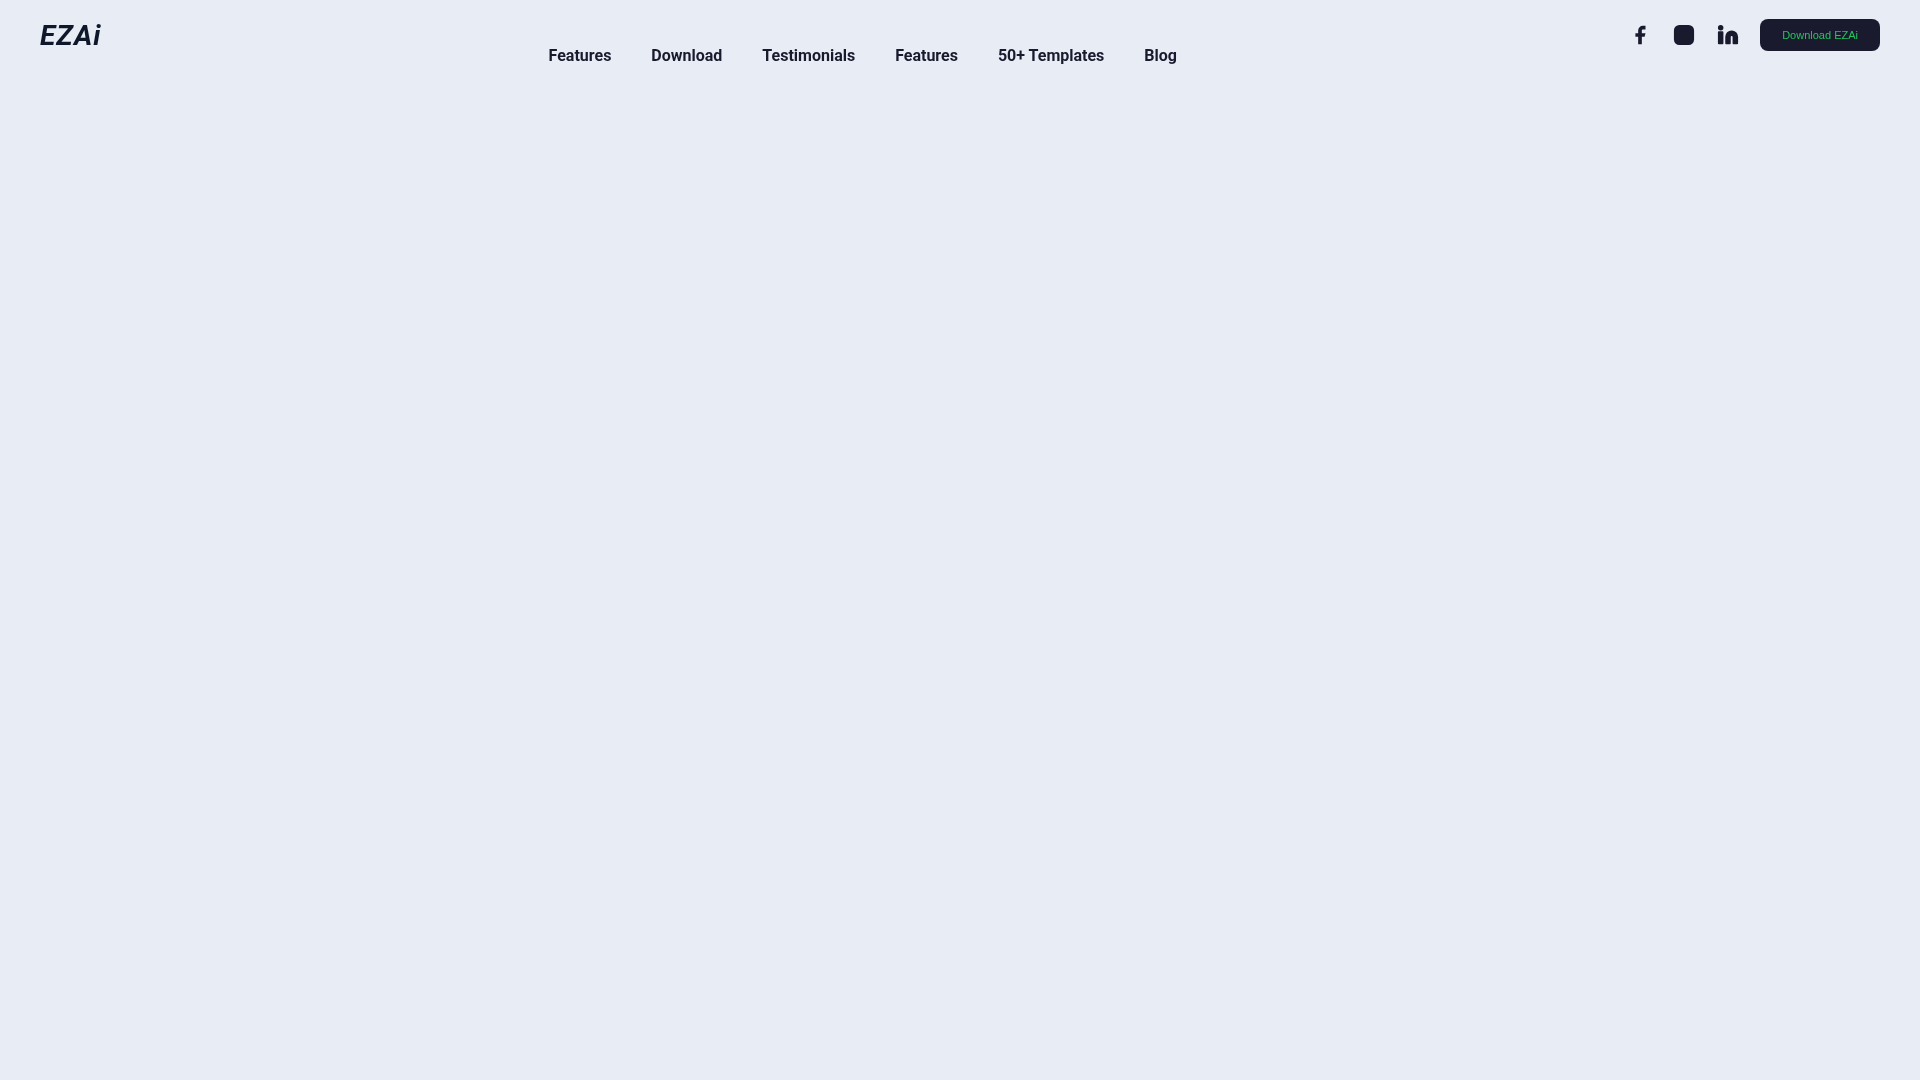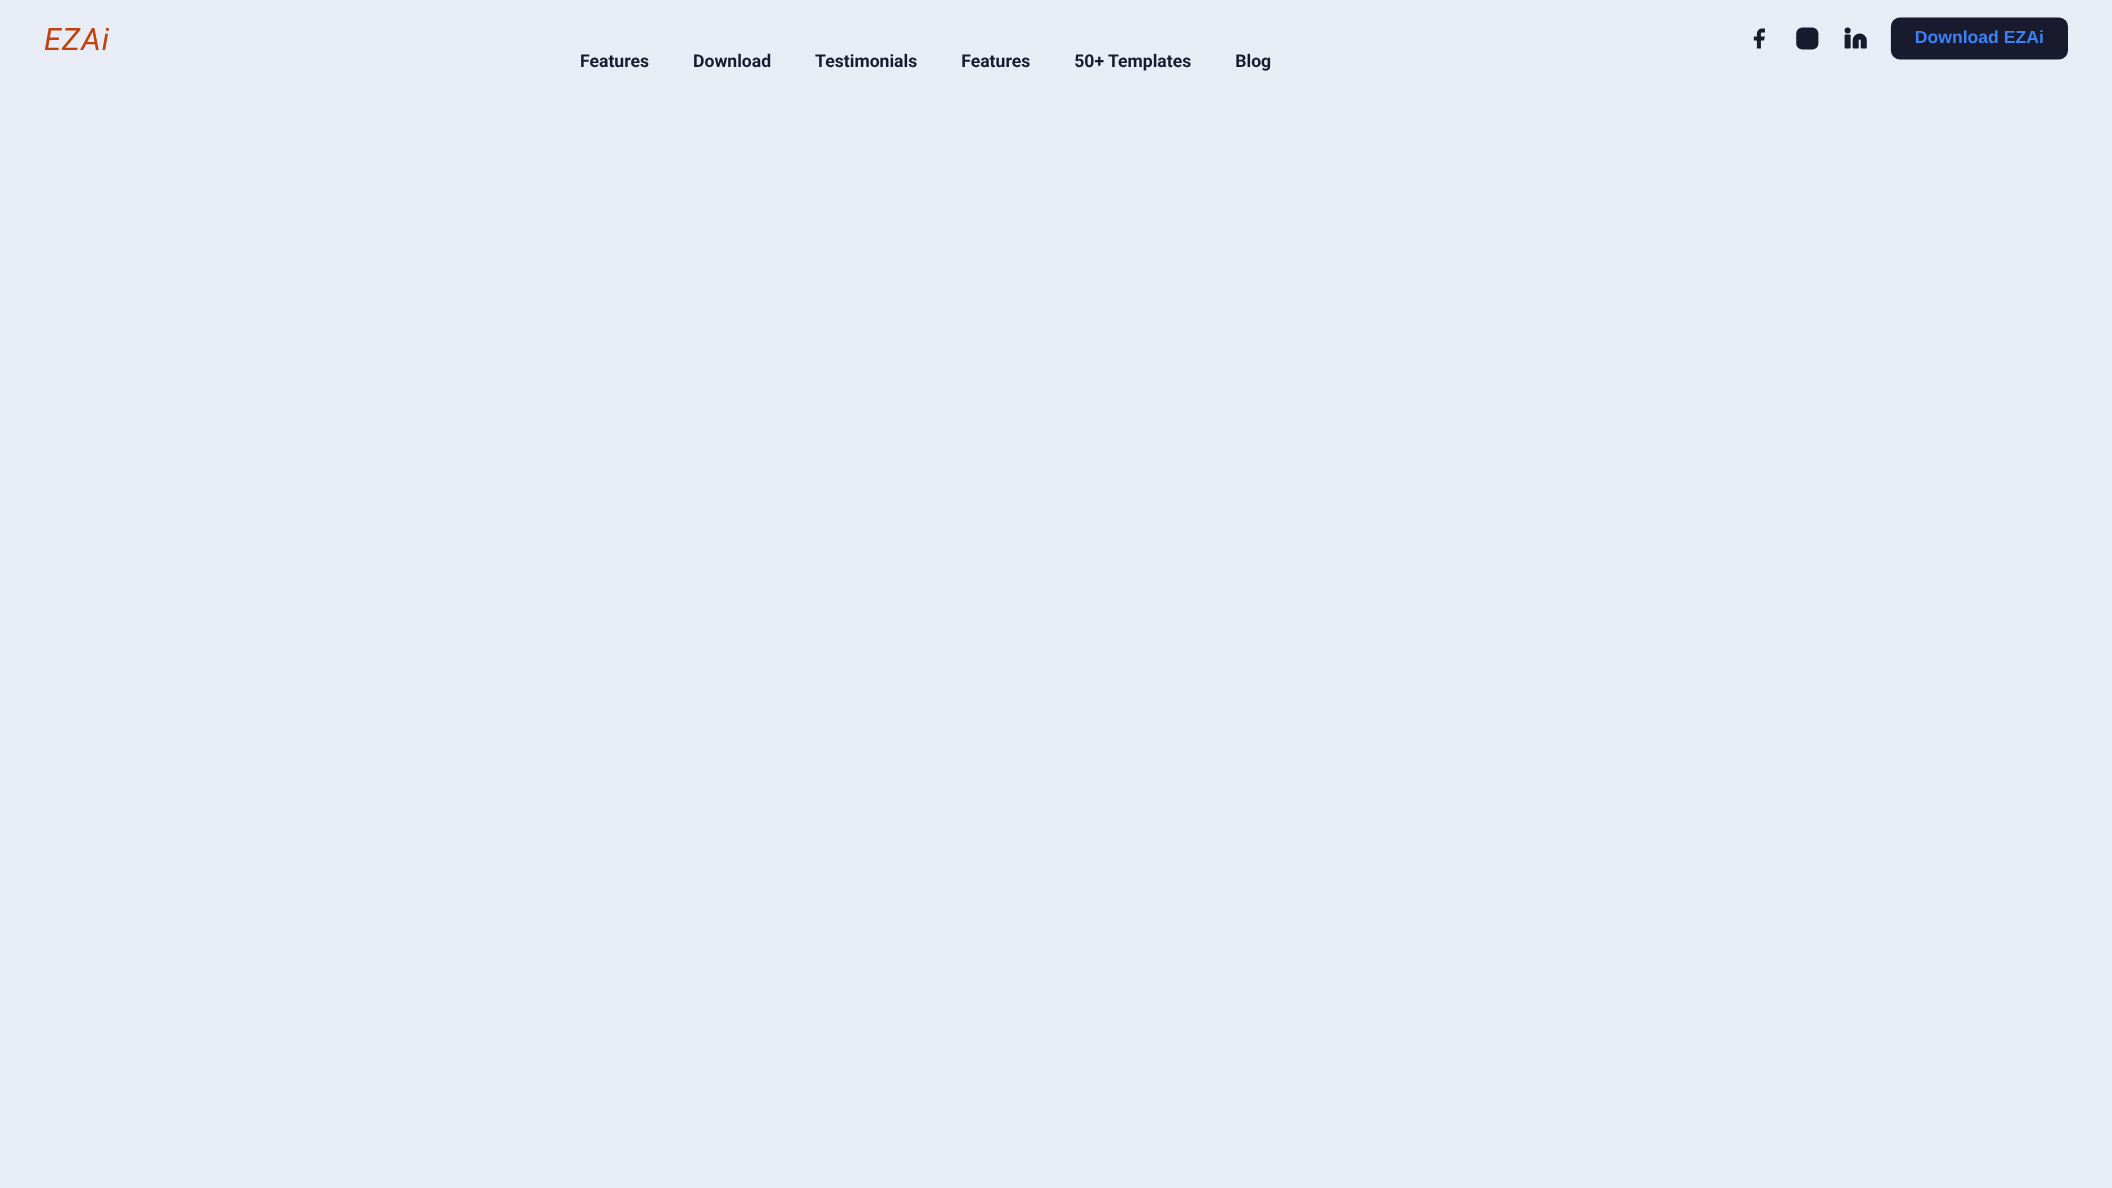--- a/index.html
+++ b/index.html
@@ -20,22 +20,22 @@
       display: flex;
       align-items: center;
       justify-content: space-between;
       padding: 0 40px;
       height: 70px;
       background-color: #e8ecf5;
     }
 
     .logo {
       font-size: 28px;
-      font-weight: 400;
-      color: #c2410c;
+      font-weight: 700;
+      color: #0f172a;
       letter-spacing: 1px;
       font-style: italic;
     }
 
     nav {
       display: flex;
       align-items: center;
       gap: 40px;
     }
 
@@ -70,26 +70,26 @@
     }
 
     .social-icon svg {
       width: 22px;
       height: 22px;
       fill: #1a1a2e;
     }
 
     .download-btn {
       background-color: #1a1a2e;
-      color: #3b82f6;
+      color: #22c55e;
       border: none;
       padding: 10px 22px;
       border-radius: 8px;
-      font-size: 16px;
-      font-weight: 700;
+      font-size: 11px;
+      font-weight: 400;
       cursor: pointer;
       white-space: nowrap;
     }
 
     .main-content {
       width: 100%;
       height: calc(1080px - 70px);
       background-color: #e8ecf5;
     }
   </style>

